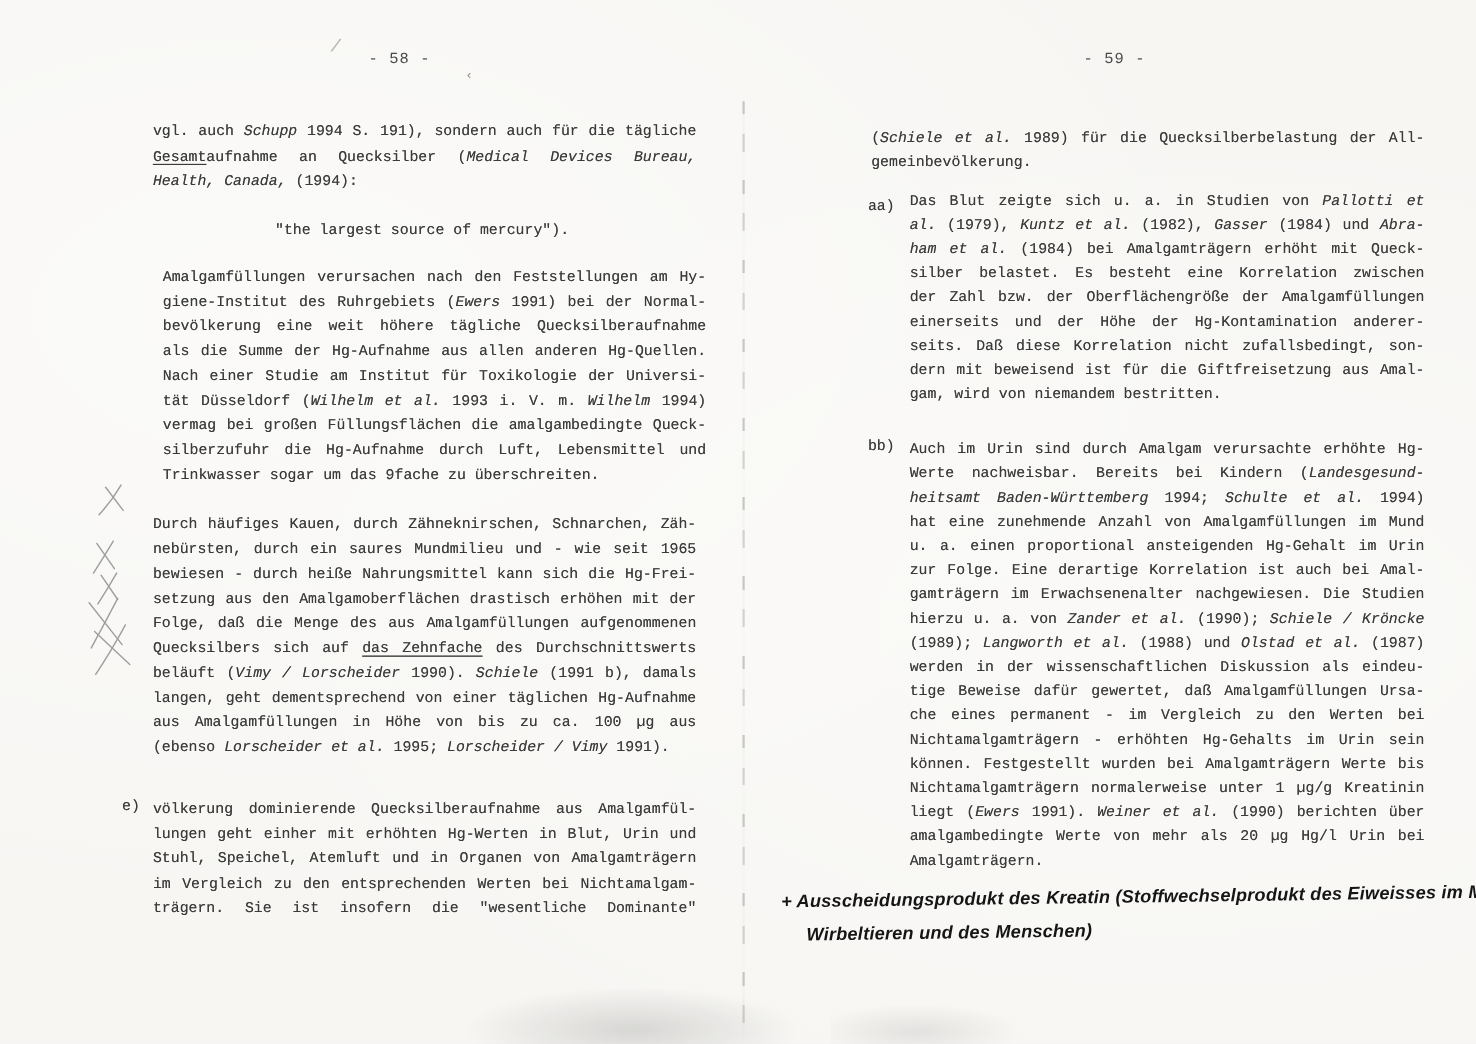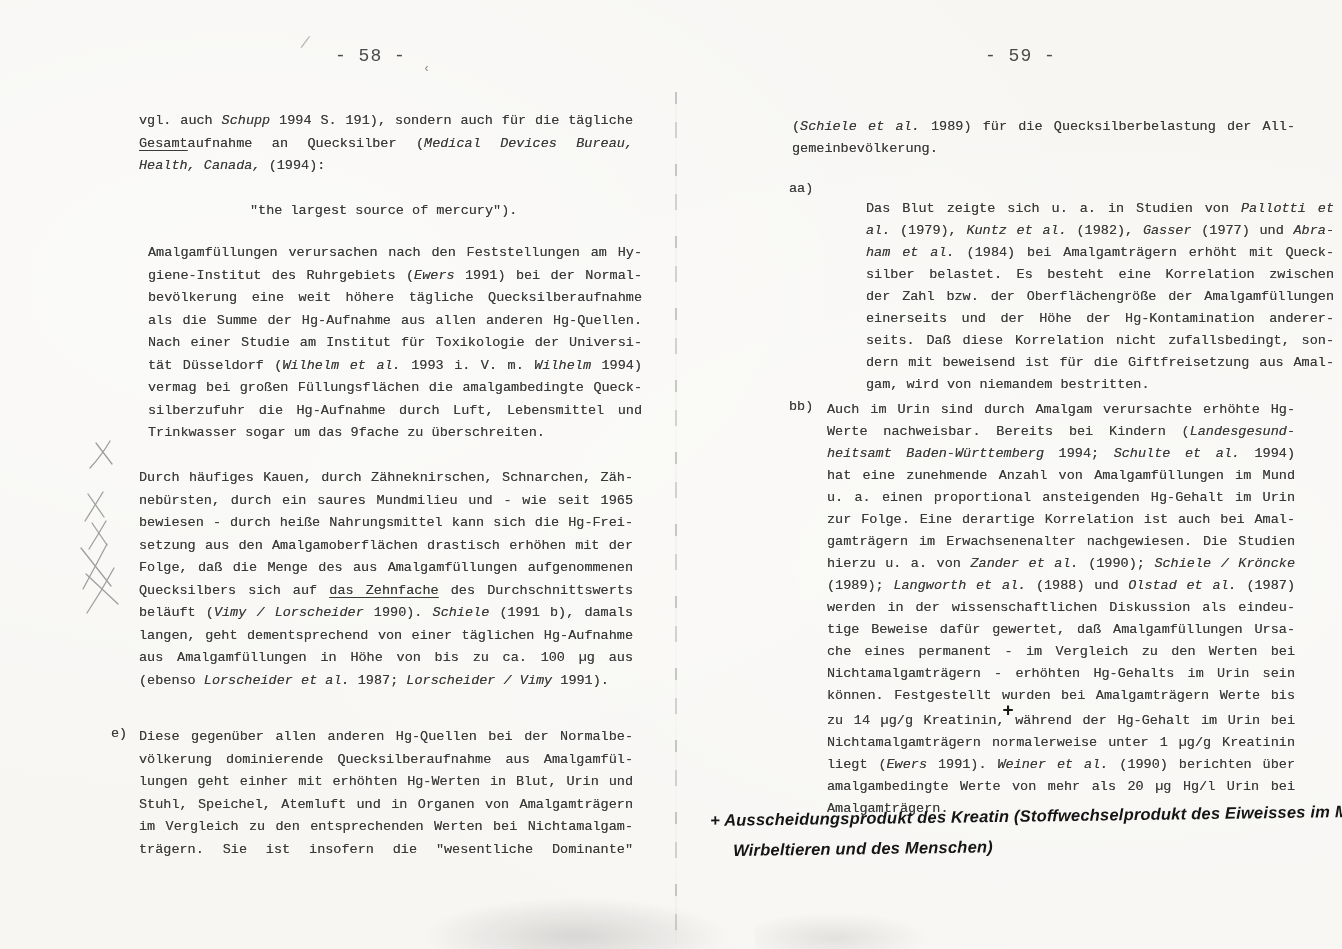--- a/index.html
+++ b/index.html
@@ -7,21 +7,21 @@
     position:relative;width:1342px;height:949px;overflow:hidden;
     background:
       radial-gradient(ellipse at 18% 30%, rgba(255,255,255,.5), rgba(255,255,255,0) 60%),
       radial-gradient(ellipse at 80% 60%, rgba(255,255,255,.4), rgba(255,255,255,0) 60%),
       #f7f6f3;
     font-family:"Liberation Mono","DejaVu Sans Mono",monospace;
     color:#3a3a3a;
     font-size:13.5px;
   }
   .abs{position:absolute;}
-  .pagenum{font-size:18px;color:#4a4a4a;letter-spacing:1px;}
+  .pagenum{font-size:14px;color:#4a4a4a;letter-spacing:1px;}
   
   .para .tl{
     text-align:justify;
     -moz-text-align-last:justify;
     text-align-last:justify;
     white-space:normal;
     text-shadow:0 0 .4px rgba(58,58,58,.65);
   }
   .para .tl.nj{text-align:center;text-align-last:left;}
   .col-left .tl{line-height:22.5px;}
@@ -38,21 +38,21 @@
   .lp-p1{left:139px;top:110px;width:494px;}
   .lp-quote{left:139px;top:200px;width:494px;}
   .lp-quote .tl{padding-left:111px;}
   .lp-p2{left:148px;top:242px;width:494px;}
   .lp-p3{left:139px;top:467px;width:494px;}
   .lp-pe{left:139px;top:726px;width:494px;}
   .lp-pe-label{left:111px;top:726px;}
   .lp-pagenum{left:335px;top:46px;}
   
   .rp-p1{left:792px;top:116px;width:503px;}
-  .rp-paa{left:827px;top:198px;width:468px;margin-left:39px;}
+  .rp-paa{left:827px;top:173px;width:468px;}
   .rp-paa-label{left:789px;top:181px;text-align:center;}
   .rp-pbb{left:827px;top:399px;width:468px;}
   .rp-pbb-label{left:789px;top:399px;text-align:right;}
   .rp-pagenum{left:985px;top:46px;}
   
   .hw-note{
     font-family:"Liberation Sans","DejaVu Sans",sans-serif;
     font-style:italic;font-weight:600;color:#151515;
     font-size:16.5px;letter-spacing:.2px;white-space:nowrap;
     transform:rotate(-.8deg);transform-origin:left top;
@@ -110,26 +110,25 @@
     <div class="abs col-left para lp-p3">
         <div class="tl"><span>Durch häufiges Kauen, durch Zähneknirschen, Schnarchen, Zäh-</span></div>
         <div class="tl"><span>nebürsten, durch ein saures Mundmilieu und - wie seit 1965</span></div>
         <div class="tl"><span>bewiesen - durch heiße Nahrungsmittel kann sich die Hg-Frei-</span></div>
         <div class="tl"><span>setzung aus den Amalgamoberflächen drastisch erhöhen mit der</span></div>
         <div class="tl"><span>Folge, daß die Menge des aus Amalgamfüllungen aufgenommenen</span></div>
         <div class="tl"><span>Quecksilbers sich auf </span><span class="ul">das Zehnfache</span><span> des Durchschnittswerts</span></div>
         <div class="tl"><span>beläuft (</span><span class="it">Vimy / Lorscheider</span><span> 1990). </span><span class="it">Schiele</span><span> (1991 b), damals</span></div>
         <div class="tl"><span>langen, geht dementsprechend von einer täglichen Hg-Aufnahme</span></div>
         <div class="tl"><span>aus Amalgamfüllungen in Höhe von bis zu ca. 100 µg aus</span></div>
-        <div class="tl nj"><span>(ebenso </span><span class="it">Lorscheider et al.</span><span> 1987; </span><span class="it">Lorscheider / Vimy</span><span> 1991).</span></div>
+        <div class="tl nj"><span>(ebenso </span><span class="it">Lorscheider et al.</span><span> 1995; </span><span class="it">Lorscheider / Vimy</span><span> 1991).</span></div>
       </div>
 
     <div class="abs label lp-pe-label">e)</div>
     <div class="abs col-left para lp-pe">
-        <div class="tl"><span>Diese gegenüber allen anderen Hg-Quellen bei der Normalbe-</span></div>
         <div class="tl"><span>völkerung dominierende Quecksilberaufnahme aus Amalgamfül-</span></div>
         <div class="tl"><span>lungen geht einher mit erhöhten Hg-Werten in Blut, Urin und</span></div>
         <div class="tl"><span>Stuhl, Speichel, Atemluft und in Organen von Amalgamträgern</span></div>
         <div class="tl"><span>im Vergleich zu den entsprechenden Werten bei Nichtamalgam-</span></div>
         <div class="tl"><span>trägern. Sie ist insofern die "wesentliche Dominante"</span></div>
       </div>
 
     <svg class="abs margin-marks-svg" width="58" height="180" viewBox="0 0 58 180">
       <g stroke="#8f8f8f" stroke-width="1.3" stroke-linecap="round" fill="none" opacity="0.85">
         <path d="M20 6 L36 27"></path>
@@ -150,21 +149,21 @@
     <div class="abs rp-pagenum pagenum">- 59 -</div>
 
     <div class="abs col-right para rp-p1">
         <div class="tl"><span>(</span><span class="it">Schiele et al.</span><span> 1989) für die Quecksilberbelastung der All-</span></div>
         <div class="tl nj"><span>gemeinbevölkerung.</span></div>
       </div>
 
     <div class="abs label rp-paa-label">aa)</div>
     <div class="abs col-right para rp-paa">
         <div class="tl"><span>Das Blut zeigte sich u. a. in Studien von </span><span class="it">Pallotti et</span></div>
-        <div class="tl"><span class="it">al.</span><span> (1979), </span><span class="it">Kuntz et al.</span><span> (1982), </span><span class="it">Gasser</span><span> (1977) und </span><span class="it">Abra-</span></div>
+        <div class="tl"><span class="it">al.</span><span> (1979), </span><span class="it">Kuntz et al.</span><span> (1982), </span><span class="it">Gasser</span><span> (1984) und </span><span class="it">Abra-</span></div>
         <div class="tl"><span class="it">ham et al.</span><span> (1984) bei Amalgamträgern erhöht mit Queck-</span></div>
         <div class="tl"><span>silber belastet. Es besteht eine Korrelation zwischen</span></div>
         <div class="tl"><span>der Zahl bzw. der Oberflächengröße der Amalgamfüllungen</span></div>
         <div class="tl"><span>einerseits und der Höhe der Hg-Kontamination anderer-</span></div>
         <div class="tl"><span>seits. Daß diese Korrelation nicht zufallsbedingt, son-</span></div>
         <div class="tl"><span>dern mit beweisend ist für die Giftfreisetzung aus Amal-</span></div>
         <div class="tl nj"><span>gam, wird von niemandem bestritten.</span></div>
       </div>
 
     <div class="abs label rp-pbb-label">bb)</div>
@@ -176,21 +175,20 @@
         <div class="tl"><span>u. a. einen proportional ansteigenden Hg-Gehalt im Urin</span></div>
         <div class="tl"><span>zur Folge. Eine derartige Korrelation ist auch bei Amal-</span></div>
         <div class="tl"><span>gamträgern im Erwachsenenalter nachgewiesen. Die Studien</span></div>
         <div class="tl"><span>hierzu u. a. von </span><span class="it">Zander et al.</span><span> (1990); </span><span class="it">Schiele / Kröncke</span></div>
         <div class="tl"><span>(1989); </span><span class="it">Langworth et al.</span><span> (1988) und </span><span class="it">Olstad et al.</span><span> (1987)</span></div>
         <div class="tl"><span>werden in der wissenschaftlichen Diskussion als eindeu-</span></div>
         <div class="tl"><span>tige Beweise dafür gewertet, daß Amalgamfüllungen Ursa-</span></div>
         <div class="tl"><span>che eines permanent - im Vergleich zu den Werten bei</span></div>
         <div class="tl"><span>Nichtamalgamträgern - erhöhten Hg-Gehalts im Urin sein</span></div>
         <div class="tl"><span>können. Festgestellt wurden bei Amalgamträgern Werte bis</span></div>
-        <div class="tl"><span>zu 14 µg/g Kreatinin,</span><span class="hw-plus">+</span><span> während der Hg-Gehalt im Urin bei</span></div>
         <div class="tl"><span>Nichtamalgamträgern normalerweise unter 1 µg/g Kreatinin</span></div>
         <div class="tl"><span>liegt (</span><span class="it">Ewers</span><span> 1991). </span><span class="it">Weiner et al.</span><span> (1990) berichten über</span></div>
         <div class="tl"><span>amalgambedingte Werte von mehr als 20 µg Hg/l Urin bei</span></div>
         <div class="tl nj"><span>Amalgamträgern.</span></div>
       </div>
 
     <div class="abs hw-note hw-note-1">+ Ausscheidungsprodukt des Kreatin (Stoffwechselprodukt des Eiweisses im Muskelsaft von</div>
     <div class="abs hw-note hw-note-2">Wirbeltieren und des Menschen)</div>
   </div>
 

